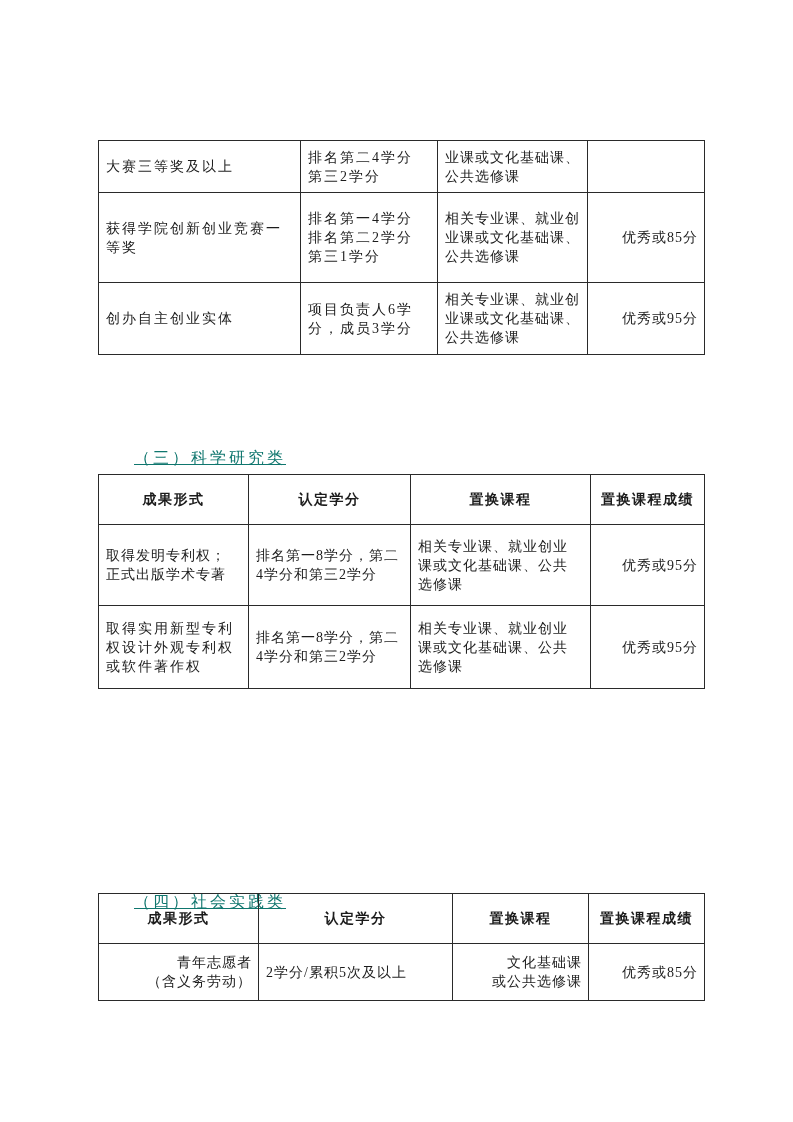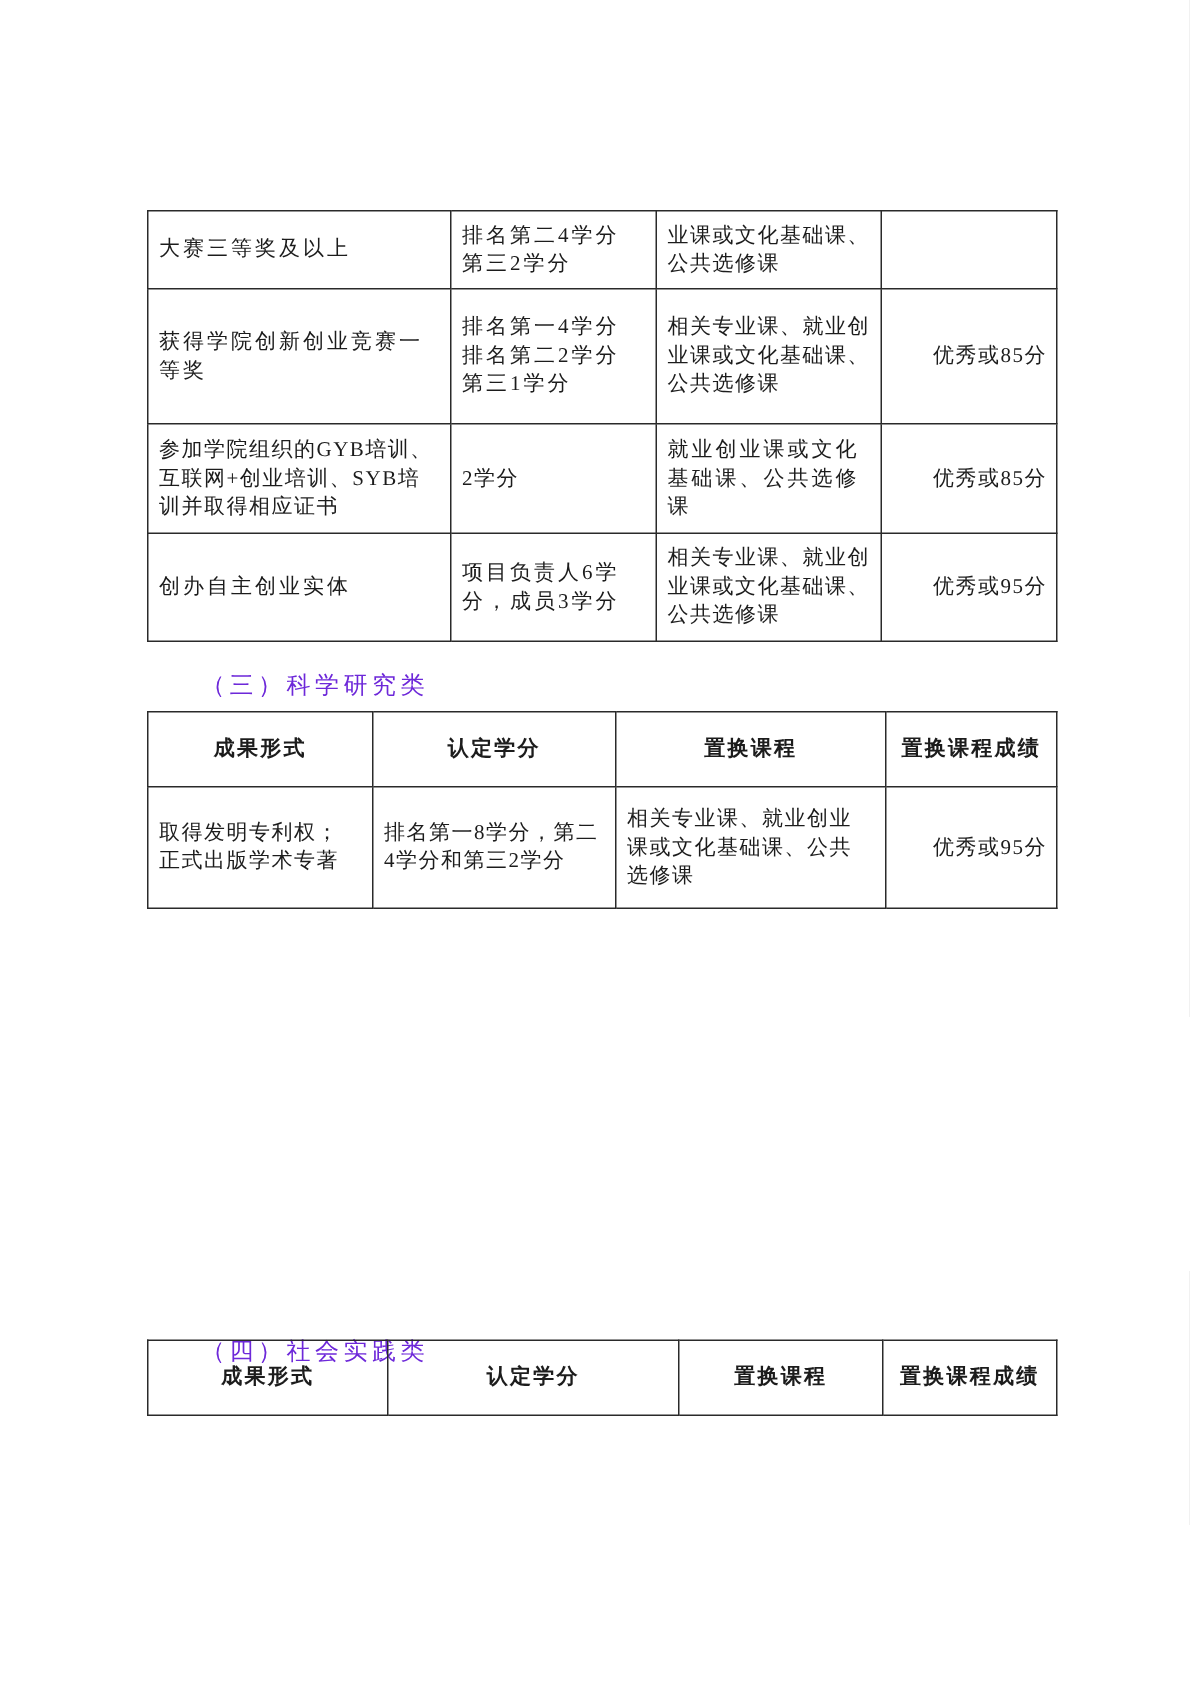--- a/index.html
+++ b/index.html
@@ -42,22 +42,23 @@
   .doc-table td.ls2 { letter-spacing:2px; }
   #t1 { top:140px; }
   #t2 { top:474px; }
   #t3 { top:893px; }
   .sec-heading {
     position:absolute;
     left:134px;
     font-size:16px;
     line-height:20px;
     letter-spacing:3px;
-    color:#6d28d9;
+    color:#0f766e;
     white-space:nowrap;
+    text-decoration:underline;
   }
   #h3 { top:448px; }
   #h4 { top:892px; }
 </style>
 </head>
 <body>
 
 <div class="page">
 
   <table class="doc-table" id="t1">
@@ -78,29 +79,20 @@
       </tr>
       <tr style="height:90px">
         <td class="ls2">获得学院创新创业竞赛一
 等奖</td>
         <td class="ls2">排名第一4学分
 排名第二2学分
 第三1学分</td>
         <td>相关专业课、就业创
 业课或文化基础课、
 公共选修课</td>
-        <td class="c">优秀或85分</td>
-      </tr>
-      <tr style="height:73px">
-        <td>参加学院组织的GYB培训、
-互联网+创业培训、SYB培
-训并取得相应证书</td>
-        <td>2学分</td>
-        <td class="ls2">就业创业课或文化
-基础课、公共选修课</td>
         <td class="c">优秀或85分</td>
       </tr>
       <tr style="height:72px">
         <td class="ls2">创办自主创业实体</td>
         <td class="ls2">项目负责人6学
 分，成员3学分</td>
         <td>相关专业课、就业创
 业课或文化基础课、
 公共选修课</td>
         <td class="c">优秀或95分</td>
@@ -127,35 +119,54 @@
       <tr style="height:81px">
         <td>取得发明专利权；
 正式出版学术专著</td>
         <td>排名第一8学分，第二
 4学分和第三2学分</td>
         <td>相关专业课、就业创业
 课或文化基础课、公共
 选修课</td>
         <td class="c">优秀或95分</td>
       </tr>
+      <tr style="height:83px">
+        <td class="ls2">取得实用新型专利
+权设计外观专利权
+或软件著作权</td>
+        <td>排名第一8学分，第二
+4学分和第三2学分</td>
+        <td>相关专业课、就业创业
+课或文化基础课、公共
+选修课</td>
+        <td class="c">优秀或95分</td>
+      </tr>
     </tbody>
   </table>
 
   <div class="sec-heading" id="h4">（四）社会实践类</div>
 
   <table class="doc-table" id="t3">
     <colgroup>
       <col style="width:160px">
         <col style="width:194px">
         <col style="width:136px">
         <col style="width:116px">
     </colgroup>
     <tbody>
       <tr style="height:32px">
         <th>成果形式</th>
         <th>认定学分</th>
         <th>置换课程</th>
         <th>置换课程成绩</th>
       </tr>
+      <tr style="height:57px">
+        <td class="c">青年志愿者
+（含义务劳动）</td>
+        <td>2学分/累积5次及以上</td>
+        <td class="c">文化基础课
+或公共选修课</td>
+        <td class="c">优秀或85分</td>
+      </tr>
     </tbody>
   </table>
 
 </div>
 
 </body></html>

